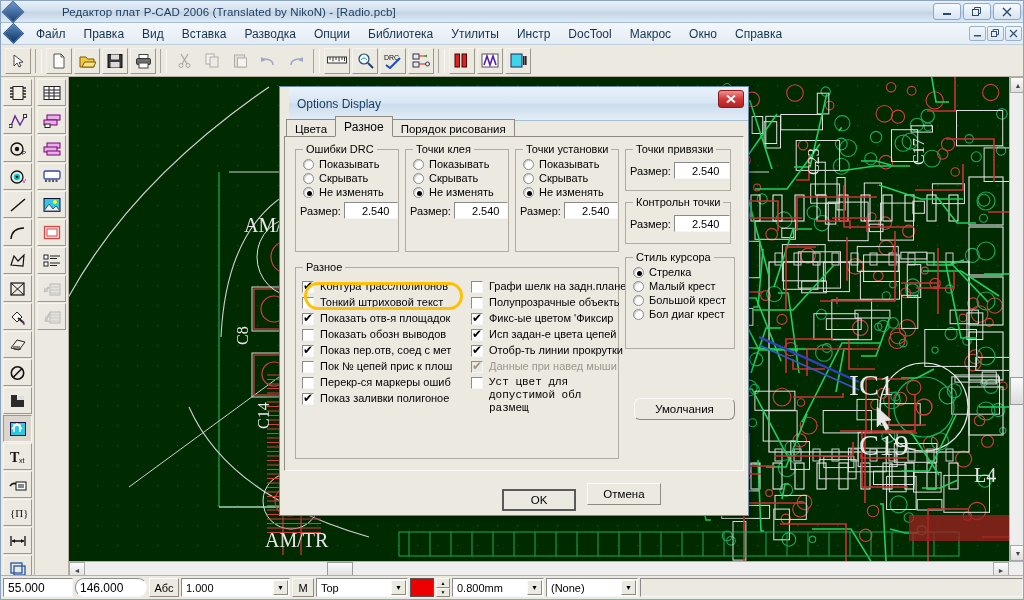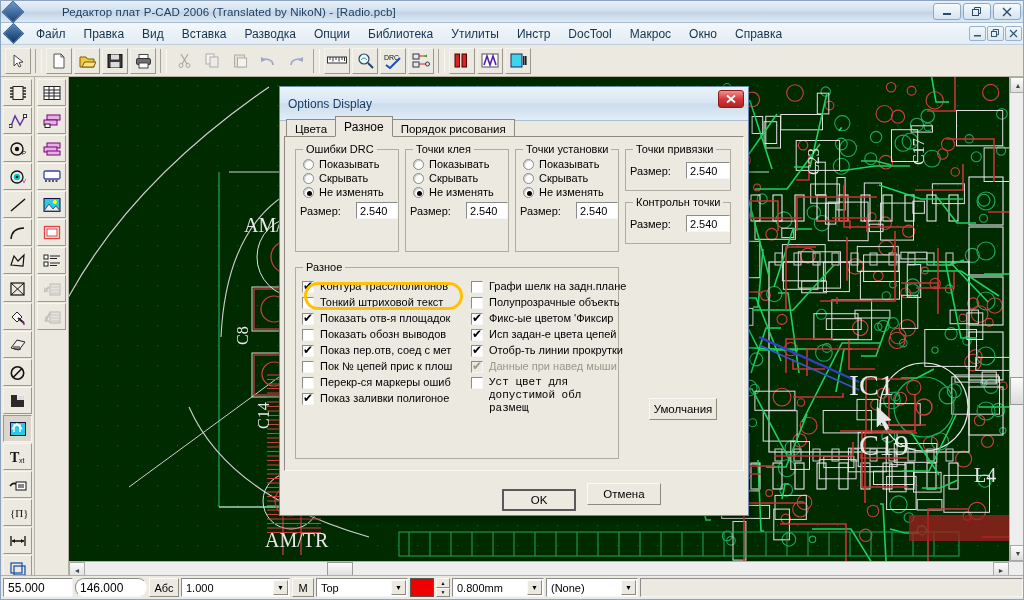--- a/index.html
+++ b/index.html
@@ -181,21 +181,21 @@
     position: absolute; left: 278px; top: 85px; width: 470px; height: 430px;
     background: #ece9e0;
     border: 1px solid #6b8ba8;
     box-shadow: 2px 2px 6px rgba(0,0,0,.35);
   }
   #dlg-title {
     height: 34px;
     background: linear-gradient(180deg,#e9f2fa 0%,#d8e6f3 48%, #cbdcec 52%, #e2eef8 100%);
     border-bottom: 1px solid #a9c0d4;
     display: flex; align-items: center; padding-left: 8px;
-    font-size: 12px; color: #153a5e;
+    font-size: 12px; color: #153a5e; margin-left: 9px;
   }
   #dlg-close {
     position: absolute; right: 4px; top: 3px; width: 26px; height: 18px;
     background: linear-gradient(180deg,#e8past,#c33);
     background: linear-gradient(180deg,#f08f8f 0%,#d33b3b 50%,#b22222 100%);
     border: 1px solid #8b1a1a; border-radius: 3px;
     color: #fff; font-size: 11px; font-weight: bold;
     display: flex; align-items: center; justify-content: center;
   }
   #tabs { position: absolute; left: 6px; top: 30px; height: 20px; display: flex; align-items: flex-end; }
@@ -228,22 +228,22 @@
     box-shadow: inset 1px 1px 1px rgba(0,0,0,.22);
   }
   .radio.on::after {
     content: ""; position: absolute; left: 3px; top: 3px;
     width: 5px; height: 5px; border-radius: 50%; background: #000;
   }
   .sz-row { display: flex; align-items: center; margin: 4px 0 0 4px; font-size: 11px; }
   .sz-input {
     width: 68px; height: 17px; background: #fff;
     border: 1px solid #8b8b8b; border-right-color:#f6f6f6; border-bottom-color:#f6f6f6;
-    font-size: 11px; padding-left: 3px; display:flex; align-items:center;
-    margin-left: 15px;
+    font-size: 11px; padding-left: 17px; display:flex; align-items:center;
+    margin-left: 3px;
   }
   .cb-row { display: flex; align-items: flex-start; font-size: 11px; margin-bottom: 3px; }
   .checkbox {
     width: 12px; height: 12px; background: #fff;
     border: 1px solid #8b8b8b; border-right-color:#f6f6f6; border-bottom-color:#f6f6f6;
     margin-right: 6px; position: relative; flex: none; margin-top: 1px;
   }
   .checkbox.on::after {
     content: "\2714"; position: absolute; left: 0px; top: -3px;
     font-size: 12px; color: #000; line-height: 14px;
@@ -261,21 +261,21 @@
 
   .dlg-btn {
     height: 22px; background: #ece9e0;
     border: 1px solid #fbfaf6; border-right-color:#8e8a80; border-bottom-color:#8e8a80;
     display: flex; align-items: center; justify-content: center;
     font-size: 11.5px; color: #000;
   }
   .dlg-btn.default { border: 2px solid #5a5a5a; }
   #btn-ok { position: absolute; left: 222px; bottom: 4px; width: 74px; }
   #btn-cancel { position: absolute; left: 307px; bottom: 10px; width: 74px; }
-  #btn-defaults { position: absolute; right: 26px; bottom: 50px; width: 68px; }
+  #btn-defaults { position: absolute; right: 8px; bottom: 50px; width: 101px; border-radius: 6px; }
 </style>
 </head>
 <body>
 
 <div id="app">
 
   <div id="titlebar">
     <div id="app-icon"></div>
     <div id="title-text">Редактор плат P-CAD 2006 (Translated by NikoN) - [Radio.pcb]</div>
     <div id="winbtns">
@@ -2444,20 +2444,39 @@
               <span class="checkbox dis on"></span>
               <span class="cb-label">Данные при навед мыши</span>
             </div>
           <div class="cb-row">
               <span class="checkbox"></span>
               <span class="cb-label wrap">Уст цвет для допустимой обл размещ</span>
             </div>
         </div>
       </div>
 
+      <div class="gbox" style="left:340px; top:120px; width:110px; height:92px;">
+        <div class="legend">Стиль курсора</div>
+        <div class="radio-row" style="margin-top:8px;">
+          <span class="radio on"></span>
+          <span>Стрелка</span>
+        </div>
+        <div class="radio-row">
+          <span class="radio"></span>
+          <span>Малый крест</span>
+        </div>
+        <div class="radio-row">
+          <span class="radio"></span>
+          <span>Большой крест</span>
+        </div>
+        <div class="radio-row">
+          <span class="radio"></span>
+          <span>Бол диаг крест</span>
+        </div>
+      </div>
 
 
       <div class="dlg-btn" id="btn-defaults">Умолчания</div>
     </div>
 
     <div class="dlg-btn default" id="btn-ok">OK</div>
     <div class="dlg-btn" id="btn-cancel">Отмена</div>
   </div>
 
   <div id="highlight-oval" style="border-color: rgb(255, 193, 7);"></div>

